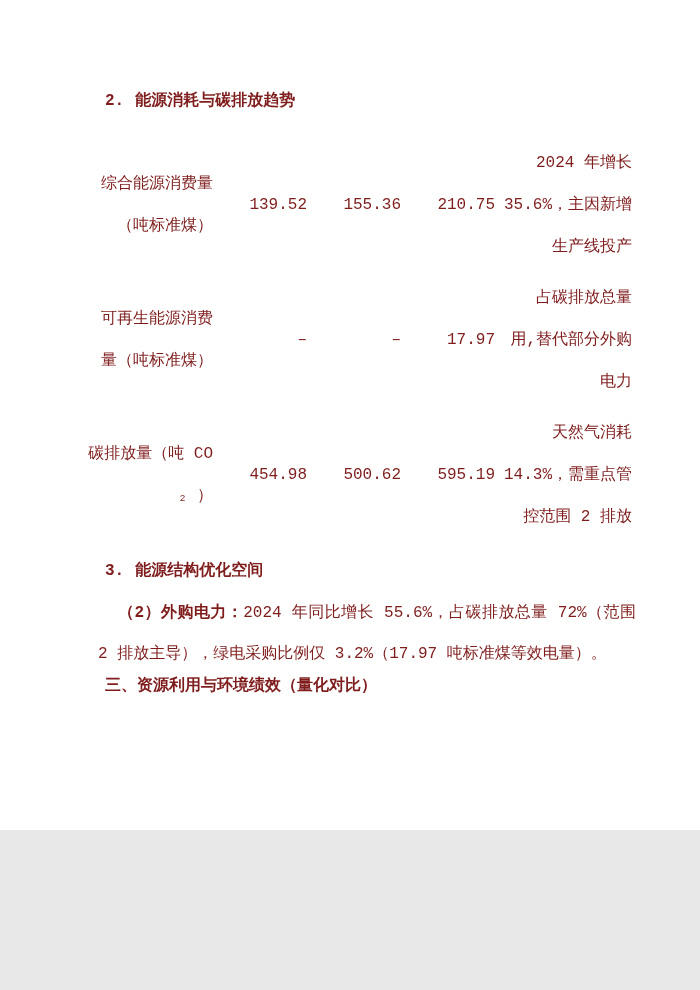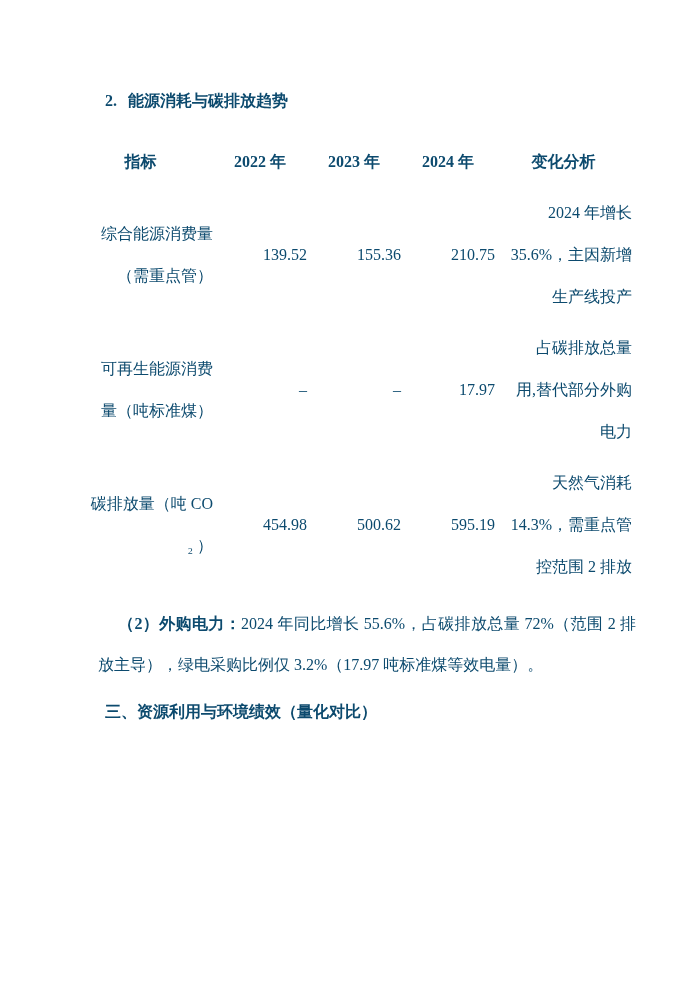--- a/index.html
+++ b/index.html
@@ -1,24 +1,24 @@
 <!DOCTYPE html>
 <html><head>
 <meta charset="utf-8">
 <style>
   * { margin: 0; padding: 0; box-sizing: border-box; }
   html, body { background: #e8e8e8; }
   .page {
     position: relative;
     width: 700px;
-    height: 990px;
+    height: 830px;
     margin: 0 auto;
     background: #ffffff;
-    color: #0c4a6e;
-    font-family: Liberation Serif, serif;
+    color: #7f1d1d;
+    font-family: Liberation Mono, monospace;
     font-size: 16px;
     overflow: hidden;
   }
   .doc {
     padding: 90px 64px 0 88px;
   }
   .doc-heading {
     font-size: 16px;
     font-weight: bold;
     line-height: 22px;
@@ -56,53 +56,46 @@
   .body-para {
     margin-top: 18px;
     line-height: 41px;
     text-align: justify;
     text-indent: 20px;
   }
   .body-para.p2 { margin-top: 11px; margin-left: 10px; }
   .body-para strong { font-weight: bold; }
 
   .doc-heading.s3 { margin-top: 18px; }
-  .doc-heading.sec-three { margin-top: 16px; }
+  .doc-heading.sec-three { }
 </style>
 </head>
 <body>
 
 <div class="page">
   <div class="doc">
 
     <div class="doc-heading">
       <span class="h-num">2.</span><span>能源消耗与碳排放趋势</span>
     </div>
 
     <table class="energy">
       <colgroup>
         <col class="c-label">
           <col class="c-year">
           <col class="c-year">
           <col class="c-year">
           <col class="c-analysis">
       </colgroup>
       <tbody>
-          <tr class="hdr">
-        <th class="h-label">指标</th>
-        <th>2022 年</th>
-        <th>2023 年</th>
-        <th>2024 年</th>
-        <th>变化分析</th>
-      </tr>
 
       <tr class="datarow">
         <td class="cell-label">
           <div class="cell-line">综合能源消费量</div>
-          <div class="cell-line">（需重点管）</div>
+          <div class="cell-line">（吨标准煤）</div>
         </td>
         <td class="cell-num">139.52</td>
         <td class="cell-num">155.36</td>
         <td class="cell-num">210.75</td>
         <td class="cell-analysis">
           <div class="cell-line">2024 年增长</div>
           <div class="cell-line">35.6%，主因新增</div>
           <div class="cell-line">生产线投产</div>
         </td>
       </tr>
@@ -132,20 +125,23 @@
         <td class="cell-num">595.19</td>
         <td class="cell-analysis">
           <div class="cell-line">天然气消耗</div>
           <div class="cell-line">14.3%，需重点管</div>
           <div class="cell-line">控范围 2 排放</div>
         </td>
       </tr>
     </tbody>
       </table>
 
+    <div class="doc-heading s3">
+      <span class="h-num">3.</span><span>能源结构优化空间</span>
+    </div>
 
 
     <p class="body-para p2"><strong>（2）外购电力：</strong><span>2024 年同比增长 55.6%，占碳排放总量 72%（范围 2 排放主导），绿电采购比例仅 3.2%（17.97 吨标准煤等效电量）。</span></p>
 
     <div class="doc-heading sec-three">
       <span>三、资源利用与环境绩效（量化对比）</span>
     </div>
 
   </div>
 </div>

